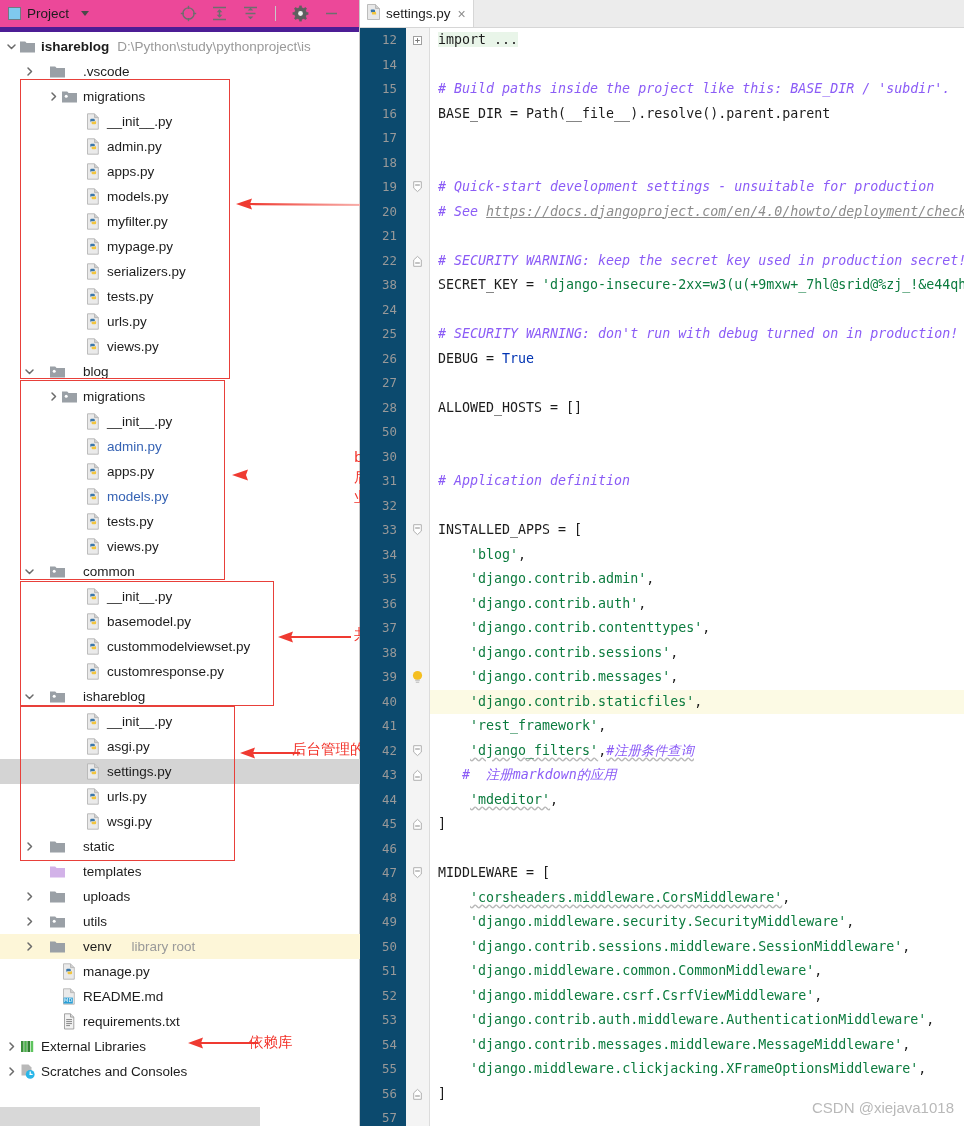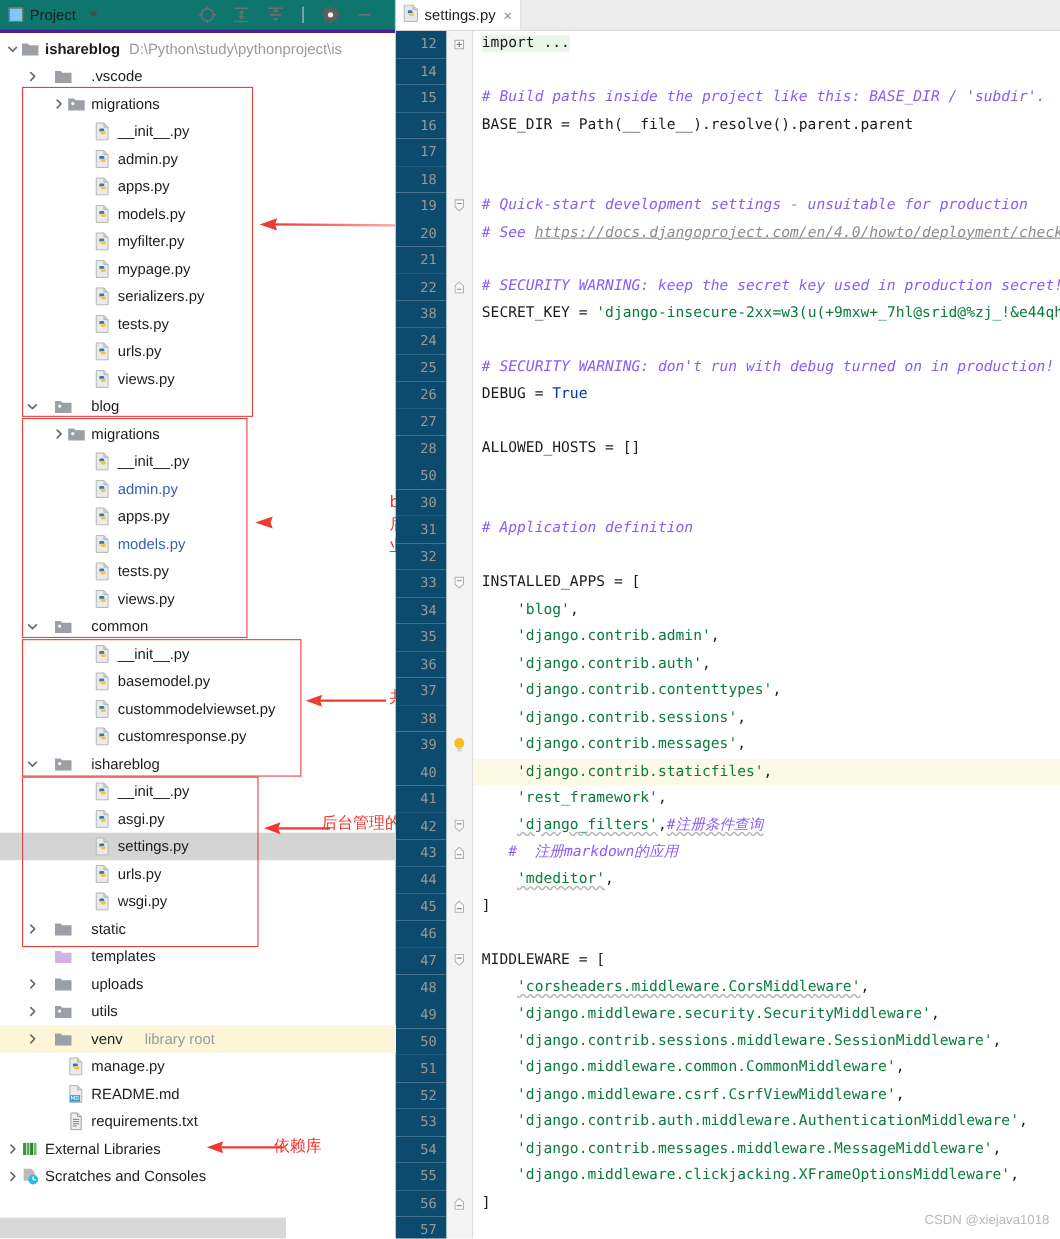--- a/index.html
+++ b/index.html
@@ -16,22 +16,22 @@
   #project-panel{
     width:360px;height:1126px;
     background:#ffffff;
     position:relative;
     box-sizing:border-box;
     border-right:1px solid #c9c9c9;
   }
   #project-toolbar{
     height:27px;
     display:flex;align-items:center;
-    background:#0f766e;
-    border-bottom:3px solid #4c1d95;
+    background:#ec4899;
+    border-bottom:5px solid #4c1d95;
     position:relative;
   }
   .pt-title{
     display:flex;align-items:center;gap:6px;
     padding-left:8px;font-size:13.5px;color:#1d1d1d;
   }
   .proj-sq{
     width:13px;height:13px;border:1px solid #6f7b82;background:#7fc9ee;
     box-sizing:border-box;display:inline-block;
   }
@@ -121,21 +121,21 @@
 
   .kw{color:#0033b3;}
   .str{color:#0b7b3e;}
   .cmt{color:#8b5cf6;font-style:italic;text-align:right;}
   .plain{color:#1c1c1c;}
   .link{color:#8c8c8c;font-style:italic;text-decoration:underline;}
   .wavy{text-decoration:underline;text-decoration-style:wavy;text-decoration-color:#b7b7b7;text-underline-offset:2px;}
   .foldbg{background:#e9f5e9;}
 
   #watermark{
-    position:absolute;right:10px;bottom:10px;color:#b9b9b9;font-size:12px;
+    position:absolute;right:10px;bottom:10px;color:#b9b9b9;font-size:15px;
     font-family:"Liberation Sans",sans-serif;
   }
   #bottombar{
     position:absolute;left:0;bottom:0;width:260px;height:19px;background:#d8d8d8;
   }
 </style>
 </head>
 <body>
 
 <div id="app">

